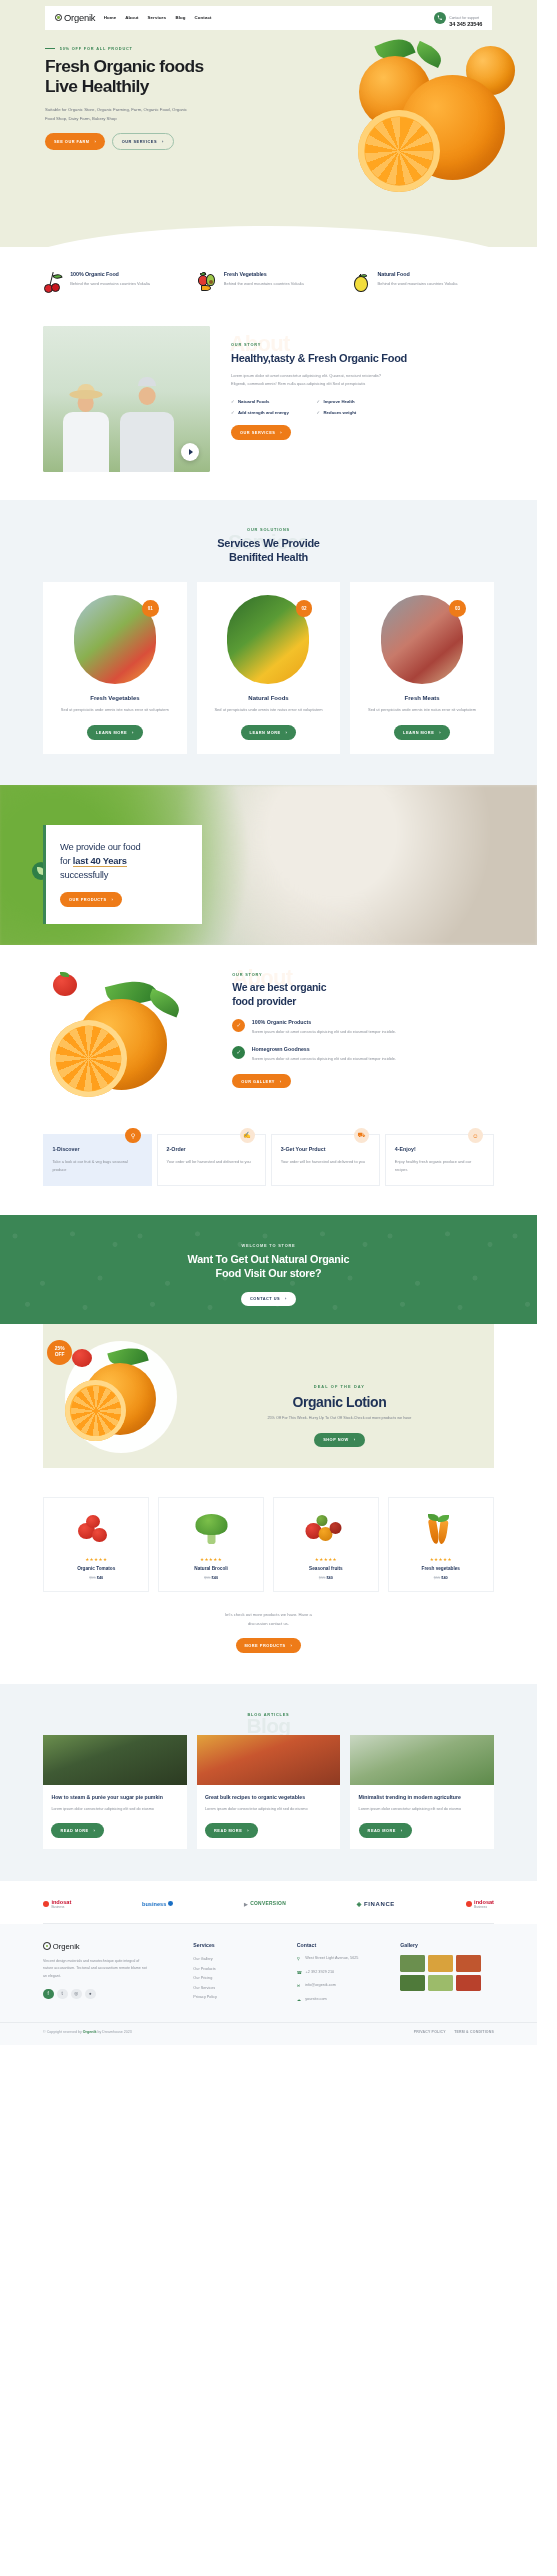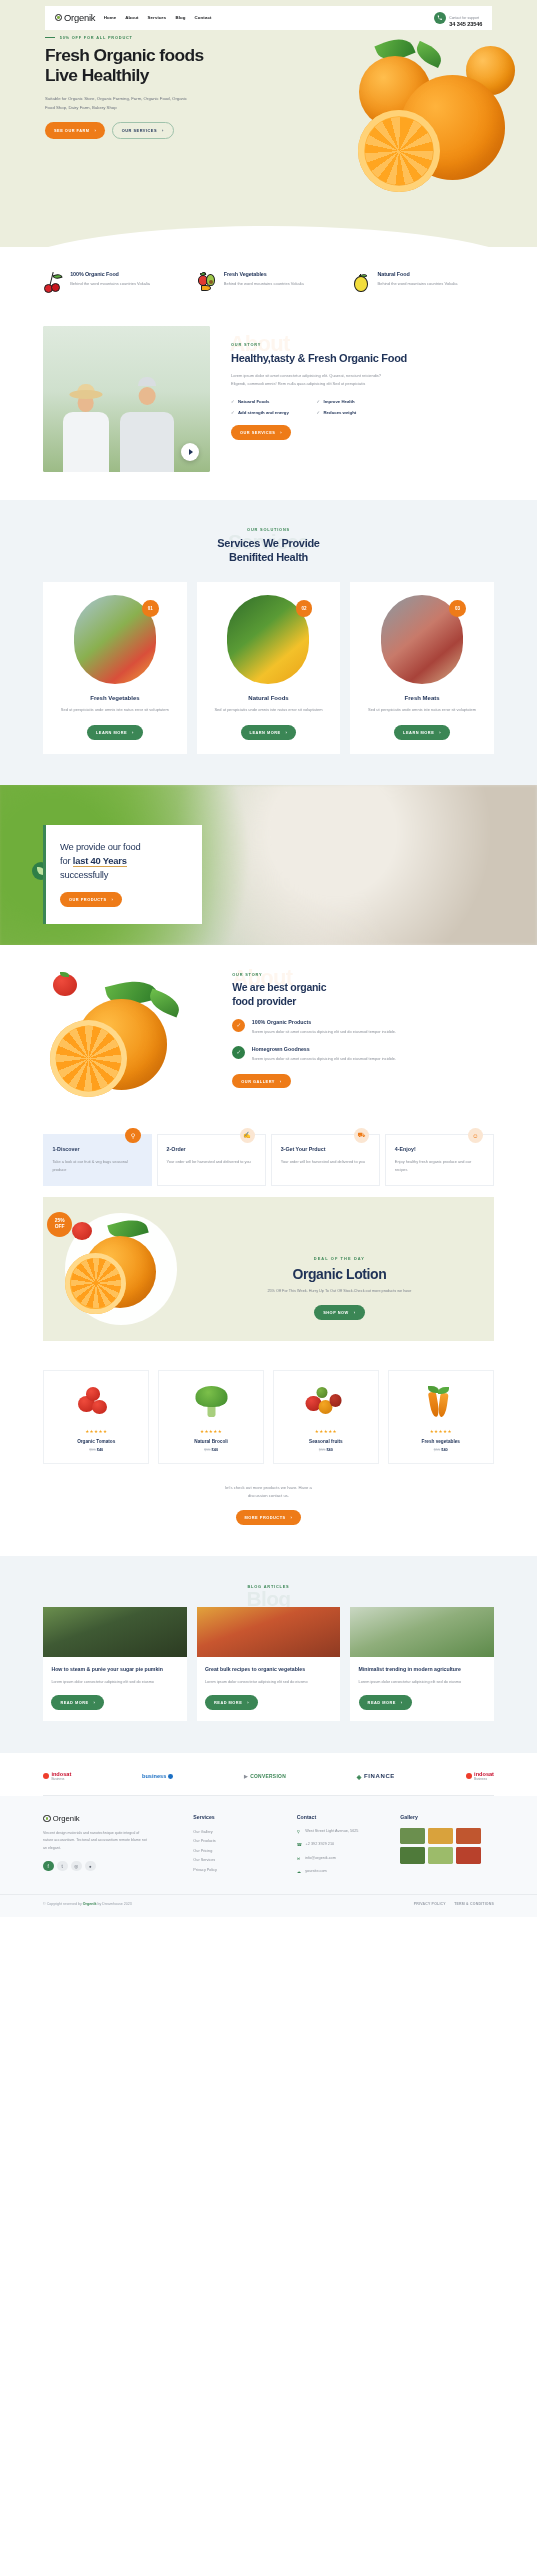--- a/index.html
+++ b/index.html
@@ -38,21 +38,21 @@
   .brand-name { font-size:9.4px; color:#15171a; font-weight:400; }
   .nav-links { display:flex; gap:9px; margin-left:8.4px; }
   .nav-links a { font-size:4.4px; font-weight:bold; color:#15171a; text-decoration:none; letter-spacing:0.1px;}
   .nav-right { margin-left:auto; display:flex; align-items:center; gap:3.5px;}
   .phone-circle{ width:12px;height:12px;border-radius:50%;background:#3b8655;display:flex;align-items:center;justify-content:center;}
   .phone-circle svg{width:5.6px;height:5.6px;fill:#fff;}
   .support-label{font-size:3.3px;color:#7a7f8a;letter-spacing:0.1px;}
   .support-num{font-size:5.6px;font-weight:bold;color:#15171a;letter-spacing:-0.1px;}
 
   
-  .hero { position:relative; padding: 5px 45px 0 45px; min-height:202px;}
+  .hero { position:relative; padding: 16px 45px 0 45px; min-height:202px;}
   .eyebrow{display:flex;align-items:center;gap:4.9px;margin-bottom:6.3px;}
   .eyebrow .dash{width:9.8px;height:1px;background:#3b8655;display:block;}
   .eyebrow span{font-size:3.9px;font-weight:bold;letter-spacing:0.8px;color:#3b8655;}
   .hero h1{font-size:17.4px;line-height:1.14;font-weight:bold;letter-spacing:-0.6px;color:#1d1f22;max-width:209px;}
   .hero p.sub{font-size:4.3px;line-height:2.1;color:#6c727d;margin-top:8.4px;max-width:150px;}
   .btn-row{display:flex;gap:6.3px;margin-top:10.5px;}
   .btn{
     display:inline-flex;align-items:center;gap:4.9px;
     font-size:3.9px;font-weight:bold;letter-spacing:0.5px;
     padding:4.9px 9px;border-radius:14px;text-decoration:none;cursor:pointer;border:none;
@@ -559,20 +559,32 @@
       <h4>3-Get Your Prduct</h4>
       <p>Your order will be harvested and delivered to you</p>
     </div>
     <div class="step">
       <span class="step-ico">☺</span>
       <h4>4-Enjoy!</h4>
       <p>Enjoy healthy fresh organic produce and our recipes</p>
     </div>
   </section>
 
+  <section class="cta">
+    <div class="pattern"></div>
+    <div class="kicker">WELCOME TO STORE</div>
+    <h2>
+      <span>Want To Get Out Natural Organic</span><br>
+      <span>Food Visit Our store?</span>
+    </h2>
+    <a class="btn btn-white" href="#">
+      <span>CONTACT US</span>
+      <span class="chev">›</span>
+    </a>
+  </section>
 
   <div class="deal-wrap">
     <div class="deal">
       <div class="deal-badge">
         <span>25%</span>
         <span>OFF</span>
       </div>
       <div class="deal-art">
         <div class="d-plate"></div>
         <div class="d-leaf"></div>

